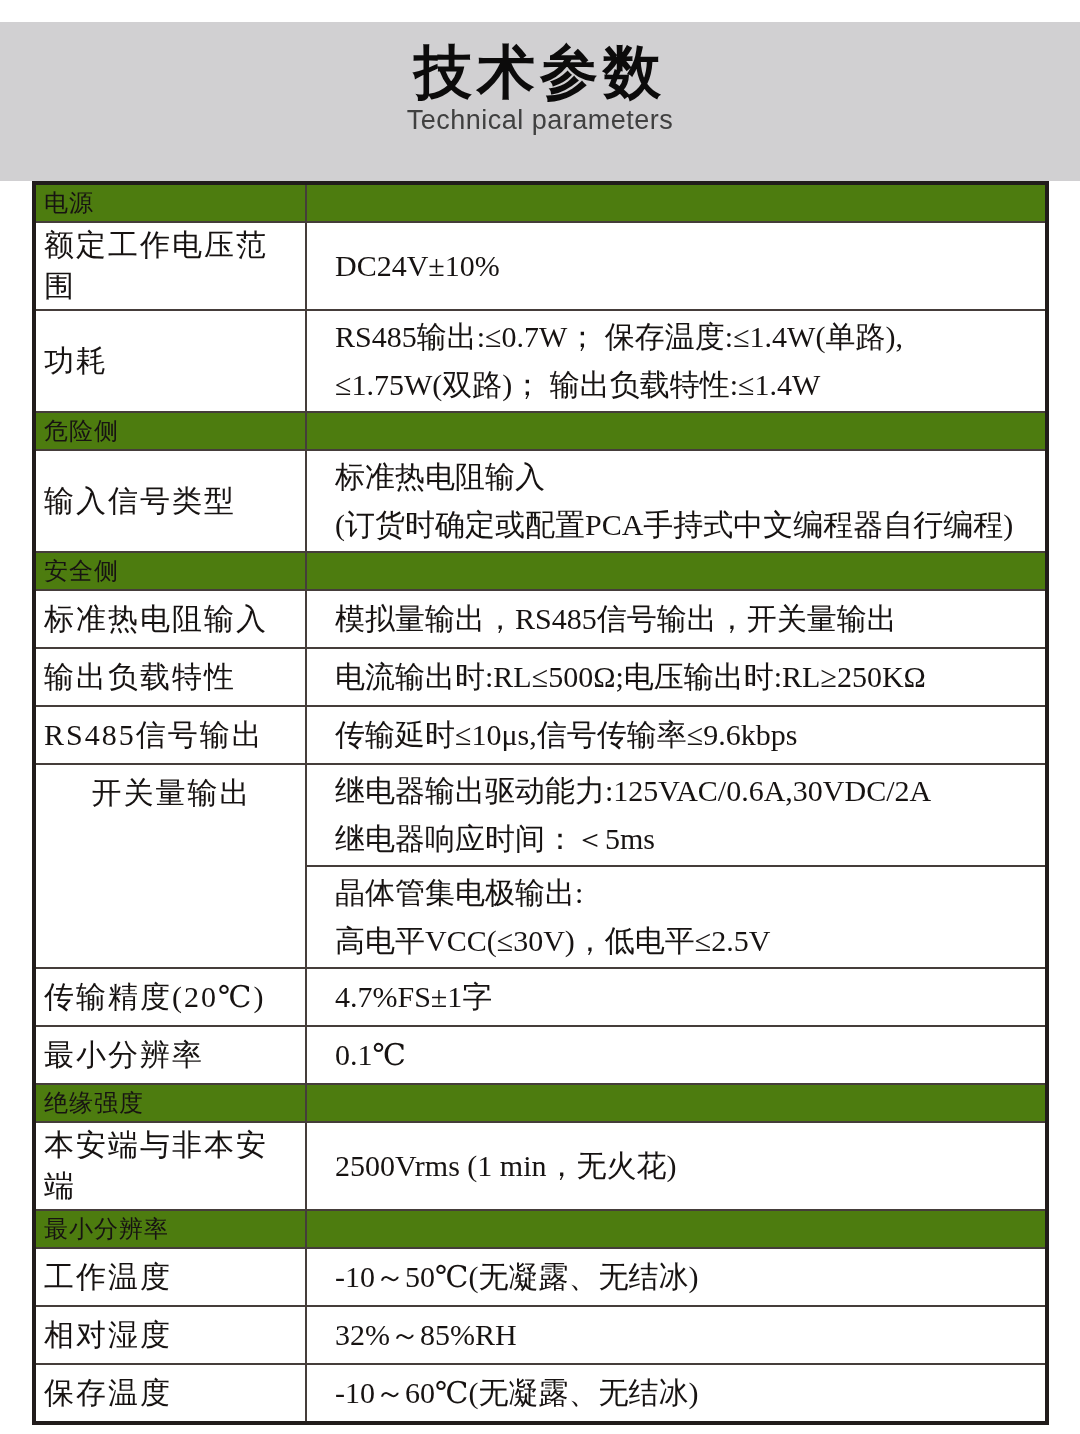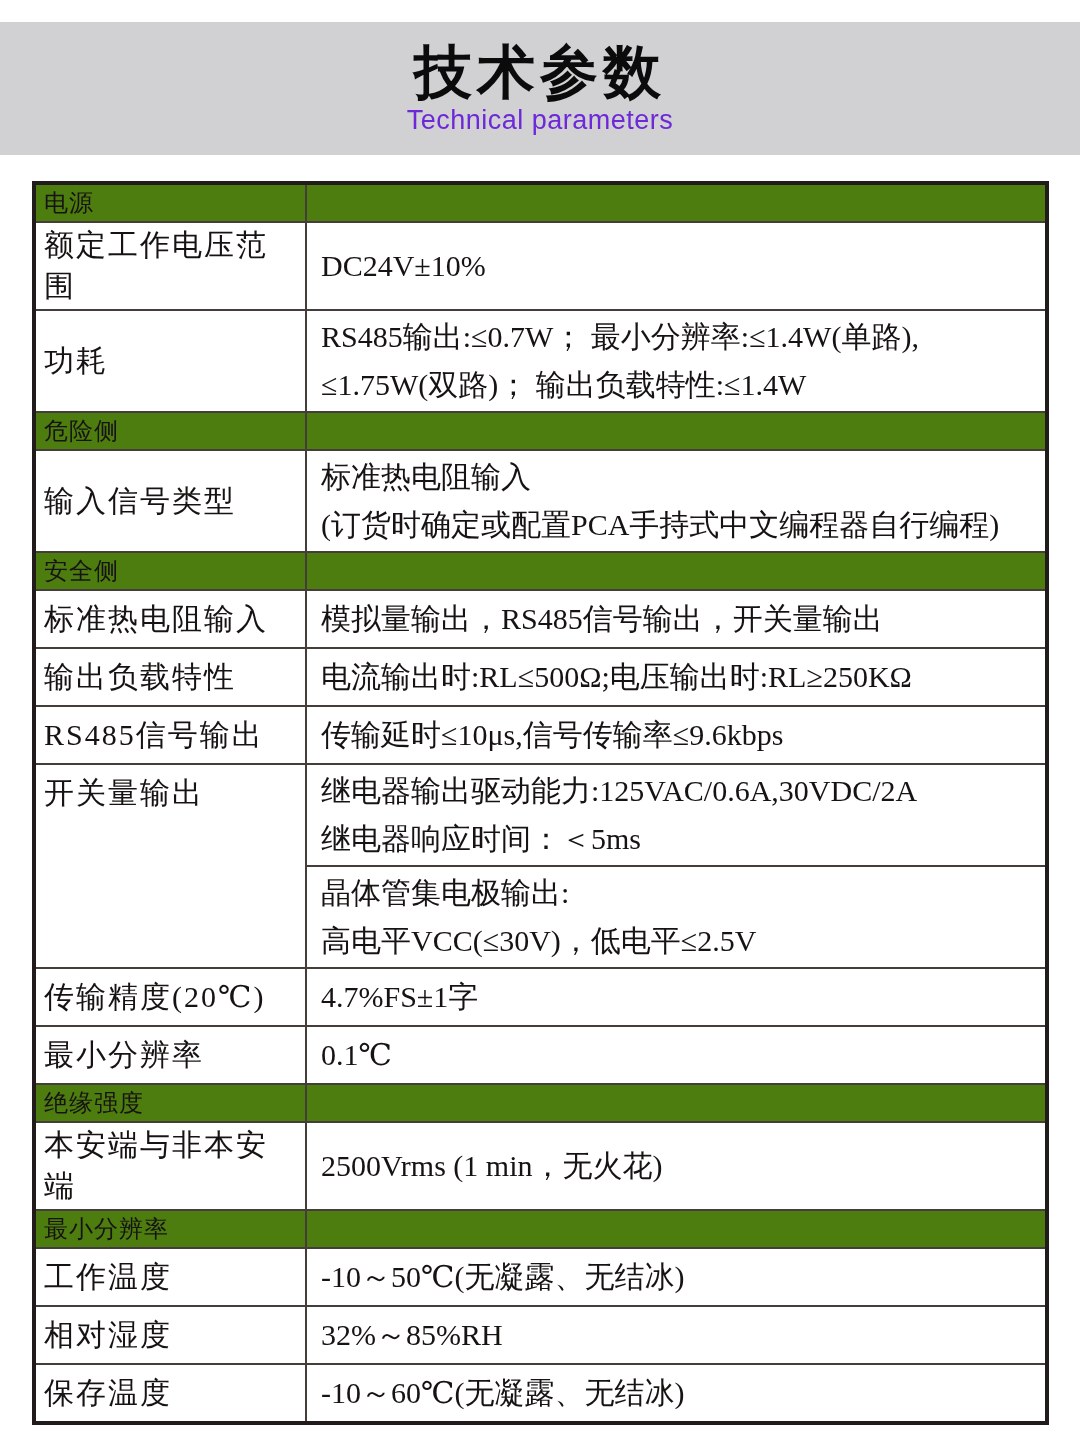--- a/index.html
+++ b/index.html
@@ -2,55 +2,55 @@
 <html><head>
 <meta charset="utf-8">
 <style>
   html,body{margin:0;padding:0;}
   body{
     width:1080px;height:1434px;background:#ffffff;position:relative;overflow:hidden;
     font-family:"Liberation Serif","DejaVu Serif",serif;color:#171312;
   }
   
   .hero{
-    position:absolute;left:0;top:22px;width:1080px;height:133px;
+    position:absolute;left:0;top:22px;width:1080px;height:159px;
     background:#d1d0d2;text-align:center;
   }
   .hero-title{
     font-family:"DejaVu Sans","Liberation Sans",sans-serif;
     font-weight:bold;font-size:58px;line-height:1;letter-spacing:5px;
     color:#0c0b0b;padding-top:21px;
   }
   .hero-sub{
     font-family:"Liberation Sans","DejaVu Sans",sans-serif;
     font-size:27px;line-height:1;letter-spacing:0.5px;
-    color:#6d28d9;margin-top:6px;
+    color:#404040;margin-top:6px;
   }
   
   table.spec{
     position:absolute;left:32px;top:181px;width:1017px;
     border-collapse:collapse;table-layout:fixed;
     border:4px solid #211c1b;
     font-size:30px;
   }
   td{
     border:2px solid #453d3a;
     vertical-align:middle;
     padding:2px 6px 2px 8px;
     overflow:hidden;
   }
   col.c-label{width:272px;}
   td.label-cell{letter-spacing:2px;height:52px;}
-  td.value-cell{height:52px;padding-left:14px;}
+  td.value-cell{height:52px;padding-left:28px;}
   tr.section-row td{
     background:#4d7c0f;height:36px;
     font-size:24px;letter-spacing:1px;padding-top:0;padding-bottom:0;
   }
   .line{line-height:48px;white-space:nowrap;}
-  td.va-top{vertical-align:top;padding-top:8px;}
+  td.va-top{vertical-align:top;padding-top:8px;text-align:center;}
 </style>
 </head>
 <body>
 
 <div class="hero">
   <div class="hero-title">技术参数</div>
   <div class="hero-sub">Technical parameters</div>
 </div>
 
 <table class="spec">
@@ -65,21 +65,21 @@
       </tr>
       <tr>
         <td class="label-cell"><span>额定工作电压范围</span></td>
         <td class="value-cell">
           <div class="line">DC24V±10%</div>
         </td>
       </tr>
       <tr>
         <td class="label-cell"><span>功耗</span></td>
         <td class="value-cell">
-          <div class="line">RS485输出:≤0.7W； 最小分辨率:≤1.4W(单路),</div>
+          <div class="line">RS485输出:≤0.7W； 保存温度:≤1.4W(单路),</div>
           <div class="line">≤1.75W(双路)； 输出负载特性:≤1.4W</div>
         </td>
       </tr>
       <tr class="section-row">
         <td class="label-cell"><span>危险侧</span></td>
         <td class="value-cell"></td>
       </tr>
       <tr>
         <td class="label-cell"><span>输入信号类型</span></td>
         <td class="value-cell">

